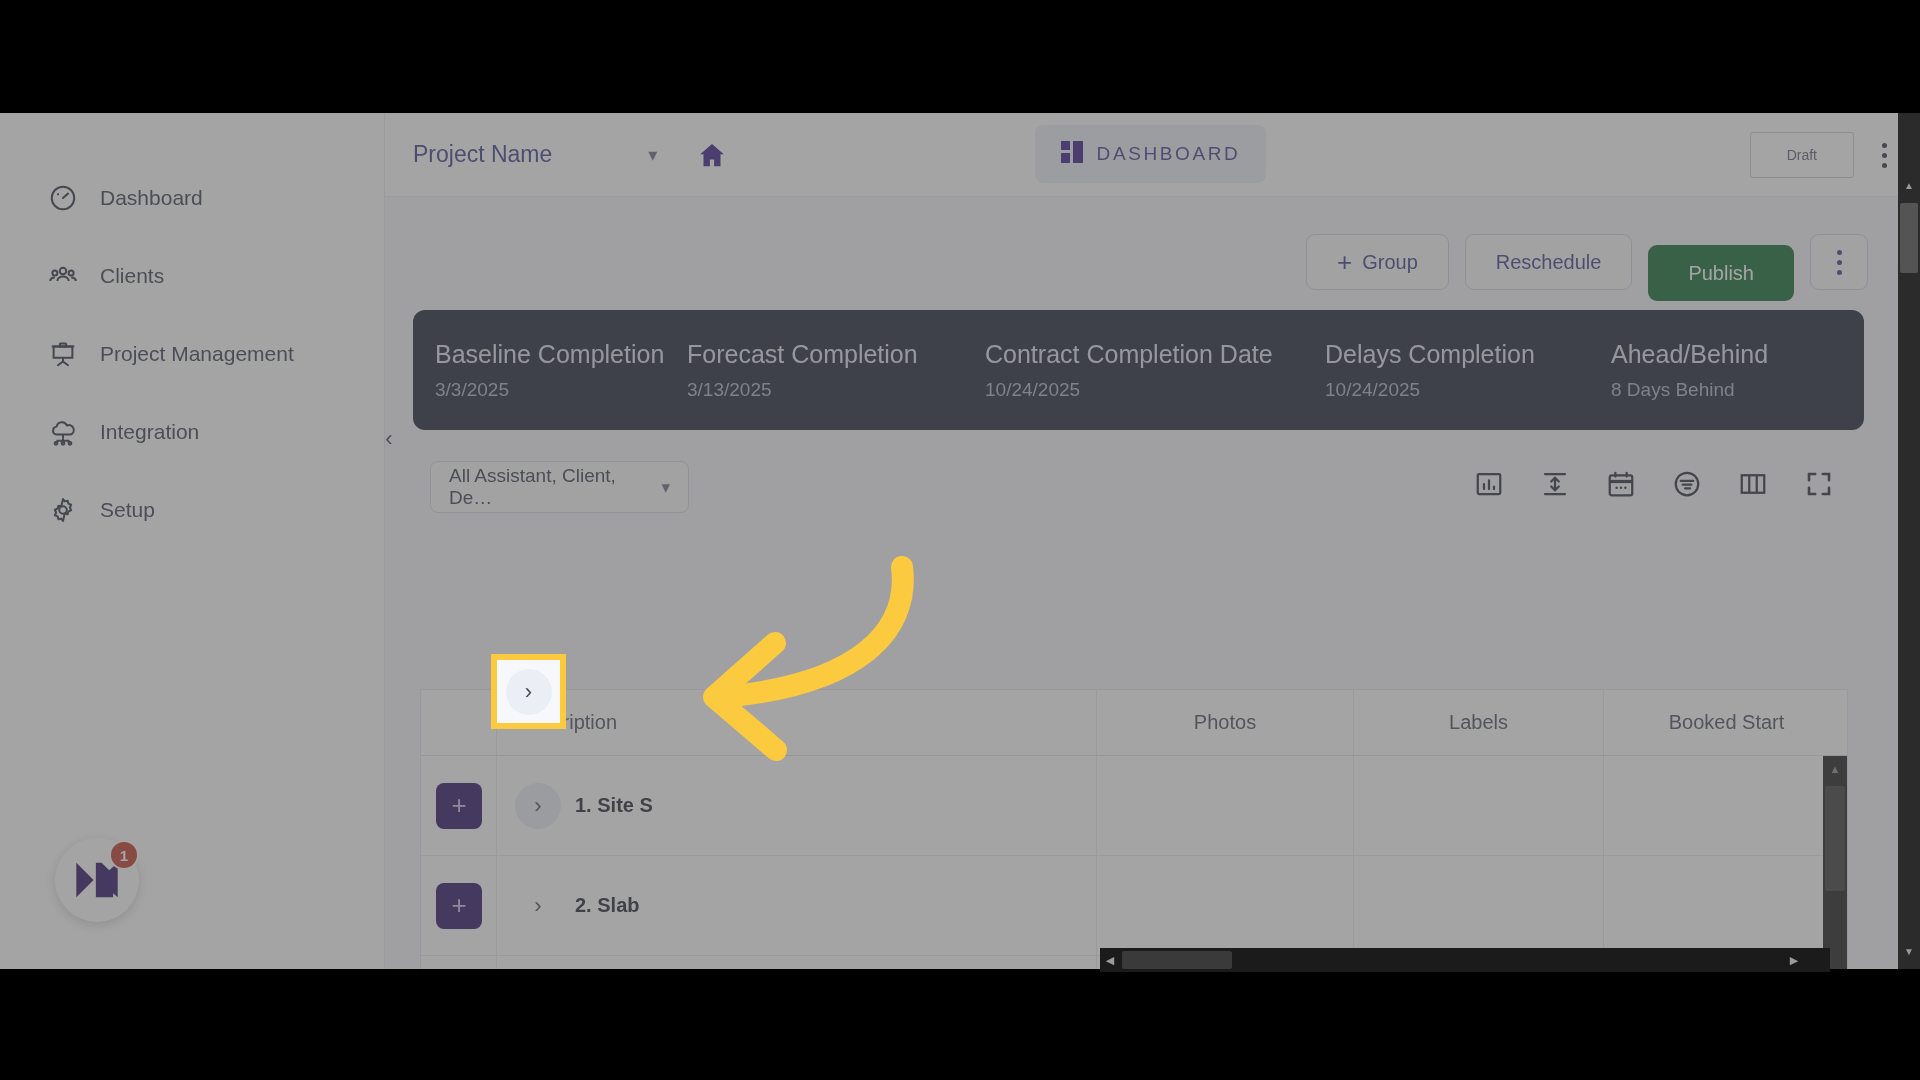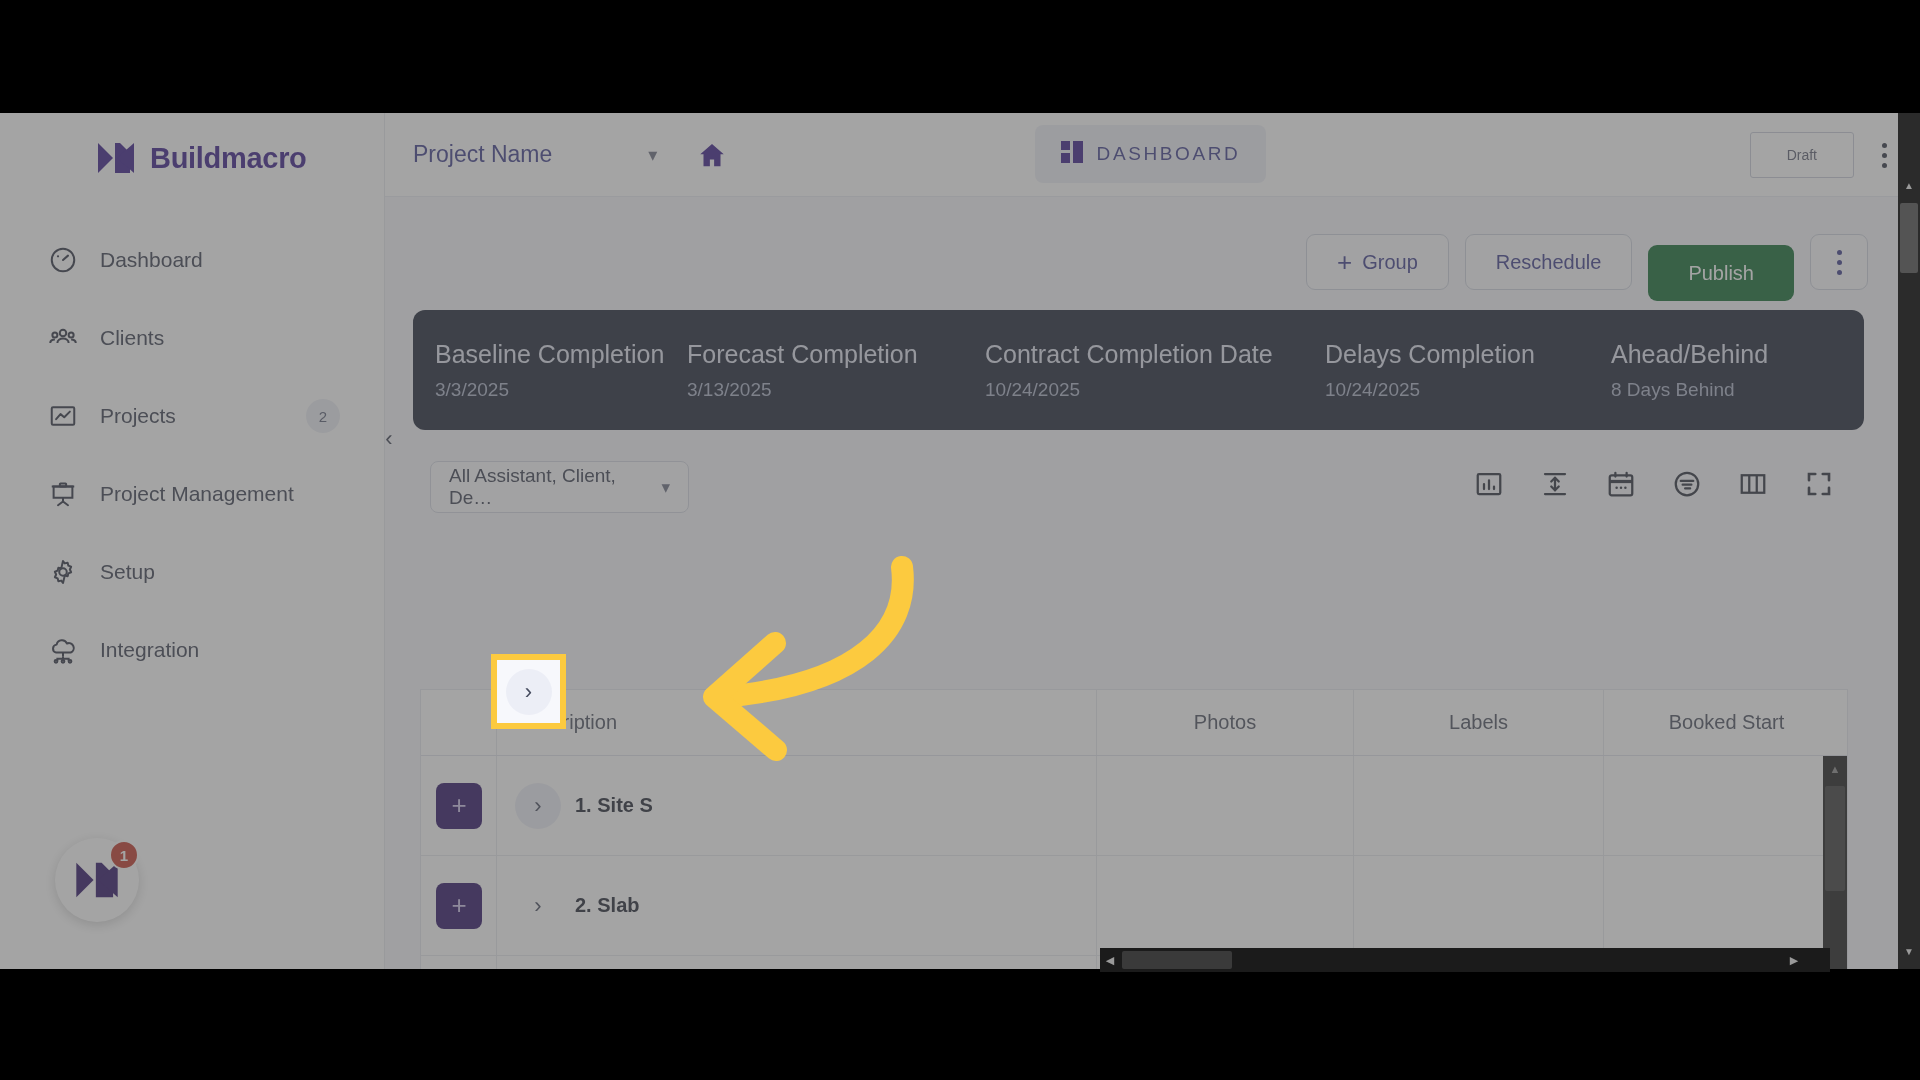--- a/index.html
+++ b/index.html
@@ -304,31 +304,20 @@
   }
 </style>
 </head>
 <body>
 
 <div id="screen">
 
   <div id="app">
 
     <div id="sidebar">
-      <div id="brand">
-        <span class="logo-mark">
-          <svg viewBox="0 0 40 34" xmlns="http://www.w3.org/2000/svg">
-            <path d="M2 2 L2 32 L17 17 Z" fill="#3a1d8a"></path>
-            <path d="M2 2 L20 17 L2 32 Z" fill="none"></path>
-            <path d="M19 2 L19 32 L34 32 L34 12 L24 2 Z" fill="#3a1d8a"></path>
-            <path d="M21 17 L38 2 L38 32 L21 17 Z" fill="#3a1d8a"></path>
-          </svg>
-        </span>
-        <span class="brand-text">Buildmacro</span>
-      </div>
 
       <div class="nav">
 
         <div class="nav-item">
           <span class="ico">
             <svg viewBox="0 0 24 24" fill="none" stroke="currentColor" stroke-width="1.6">
               <circle cx="12" cy="12" r="9"></circle>
                 <path d="M12 12 L16 8.5" stroke-linecap="round"></path>
               <circle cx="8" cy="9" r="0.9" fill="currentColor" stroke="none"></circle>
             </svg>
@@ -343,68 +332,58 @@
                 <circle cx="5.5" cy="9.5" r="2"></circle>
                 <circle cx="18.5" cy="9.5" r="2"></circle>
               <path d="M7.5 16c0-2.2 2-3.6 4.5-3.6S16.5 13.8 16.5 16"></path>
               <path d="M1.8 16c0-1.8 1.5-2.9 3.7-2.9"></path>
                 <path d="M22.2 16c0-1.8-1.5-2.9-3.7-2.9"></path>
             </svg>
           </span>
           <span class="nav-label">Clients</span>
         </div>
 
-        <div class="nav-item">
-          <span class="ico">
-            <svg viewBox="0 0 24 24" fill="none" stroke="currentColor" stroke-width="1.6">
-              <rect x="3" y="5" width="18" height="14" rx="1"></rect>
-              <path d="M6.5 14.5 L10 10.5 L13 13 L17.5 8.5" stroke-linecap="round" stroke-linejoin="round"></path>
-            </svg>
-          </span>
-          <span class="nav-label">Projects</span>
-          <span class="nav-badge">2</span>
-        </div>
 
         <div class="nav-item">
           <span class="ico">
             <svg viewBox="0 0 24 24" fill="none" stroke="currentColor" stroke-width="1.6">
               <path d="M3 6h18"></path>
                 <rect x="4.5" y="6" width="15" height="9"></rect>
               <path d="M12 15v3"></path>
                 <path d="M8 21l4-3 4 3" stroke-linecap="round"></path>
               <rect x="9.5" y="3.5" width="5" height="2.5" rx="0.5"></rect>
             </svg>
           </span>
           <span class="nav-label">Project Management</span>
-        </div>
-
-        <div class="nav-item">
-          <span class="ico">
-            <svg viewBox="0 0 24 24" fill="none" stroke="currentColor" stroke-width="1.6">
-              <circle cx="12" cy="12" r="3"></circle>
-              <path d="M12 3.2l1.4 1.9 2.3-.5.6 2.3 2.2.9-1 2.2 1 2.2-2.2.9-.6 2.3-2.3-.5L12 20.8l-1.4-1.9-2.3.5-.6-2.3-2.2-.9 1-2.2-1-2.2 2.2-.9.6-2.3 2.3.5z" stroke-linejoin="round"></path>
-            </svg>
-          </span>
-          <span class="nav-label">Setup</span>
         </div>
 
         <div class="nav-item">
           <span class="ico">
             <svg viewBox="0 0 24 24" fill="none" stroke="currentColor" stroke-width="1.6">
               <path d="M6.5 14a3.2 3.2 0 0 1 .4-6.3 4.4 4.4 0 0 1 8.3-.9A3.6 3.6 0 0 1 18.2 14z" stroke-linejoin="round"></path>
               <path d="M12 14v3"></path>
                 <path d="M7.5 20.5v-1.6h9v1.6"></path>
                 <path d="M12 17v1.9"></path>
               <circle cx="6.4" cy="21" r="1.1"></circle>
                 <circle cx="12" cy="21" r="1.1"></circle>
                 <circle cx="17.6" cy="21" r="1.1"></circle>
             </svg>
           </span>
           <span class="nav-label">Integration</span>
         </div>
+
+        <div class="nav-item">
+          <span class="ico">
+            <svg viewBox="0 0 24 24" fill="none" stroke="currentColor" stroke-width="1.6">
+              <circle cx="12" cy="12" r="3"></circle>
+              <path d="M12 3.2l1.4 1.9 2.3-.5.6 2.3 2.2.9-1 2.2 1 2.2-2.2.9-.6 2.3-2.3-.5L12 20.8l-1.4-1.9-2.3.5-.6-2.3-2.2-.9 1-2.2-1-2.2 2.2-.9.6-2.3 2.3.5z" stroke-linejoin="round"></path>
+            </svg>
+          </span>
+          <span class="nav-label">Setup</span>
+        </div>
       </div>
 
       <div id="fab">
         <svg viewBox="0 0 40 34" xmlns="http://www.w3.org/2000/svg">
           <path d="M2 2 L2 32 L17 17 Z" fill="#2e1266"></path>
           <path d="M19 2 L19 32 L34 32 L34 12 L24 2 Z" fill="#2e1266"></path>
           <path d="M21 17 L38 2 L38 32 L21 17 Z" fill="#2e1266"></path>
         </svg>
         <span class="fab-badge">1</span>
       </div>

